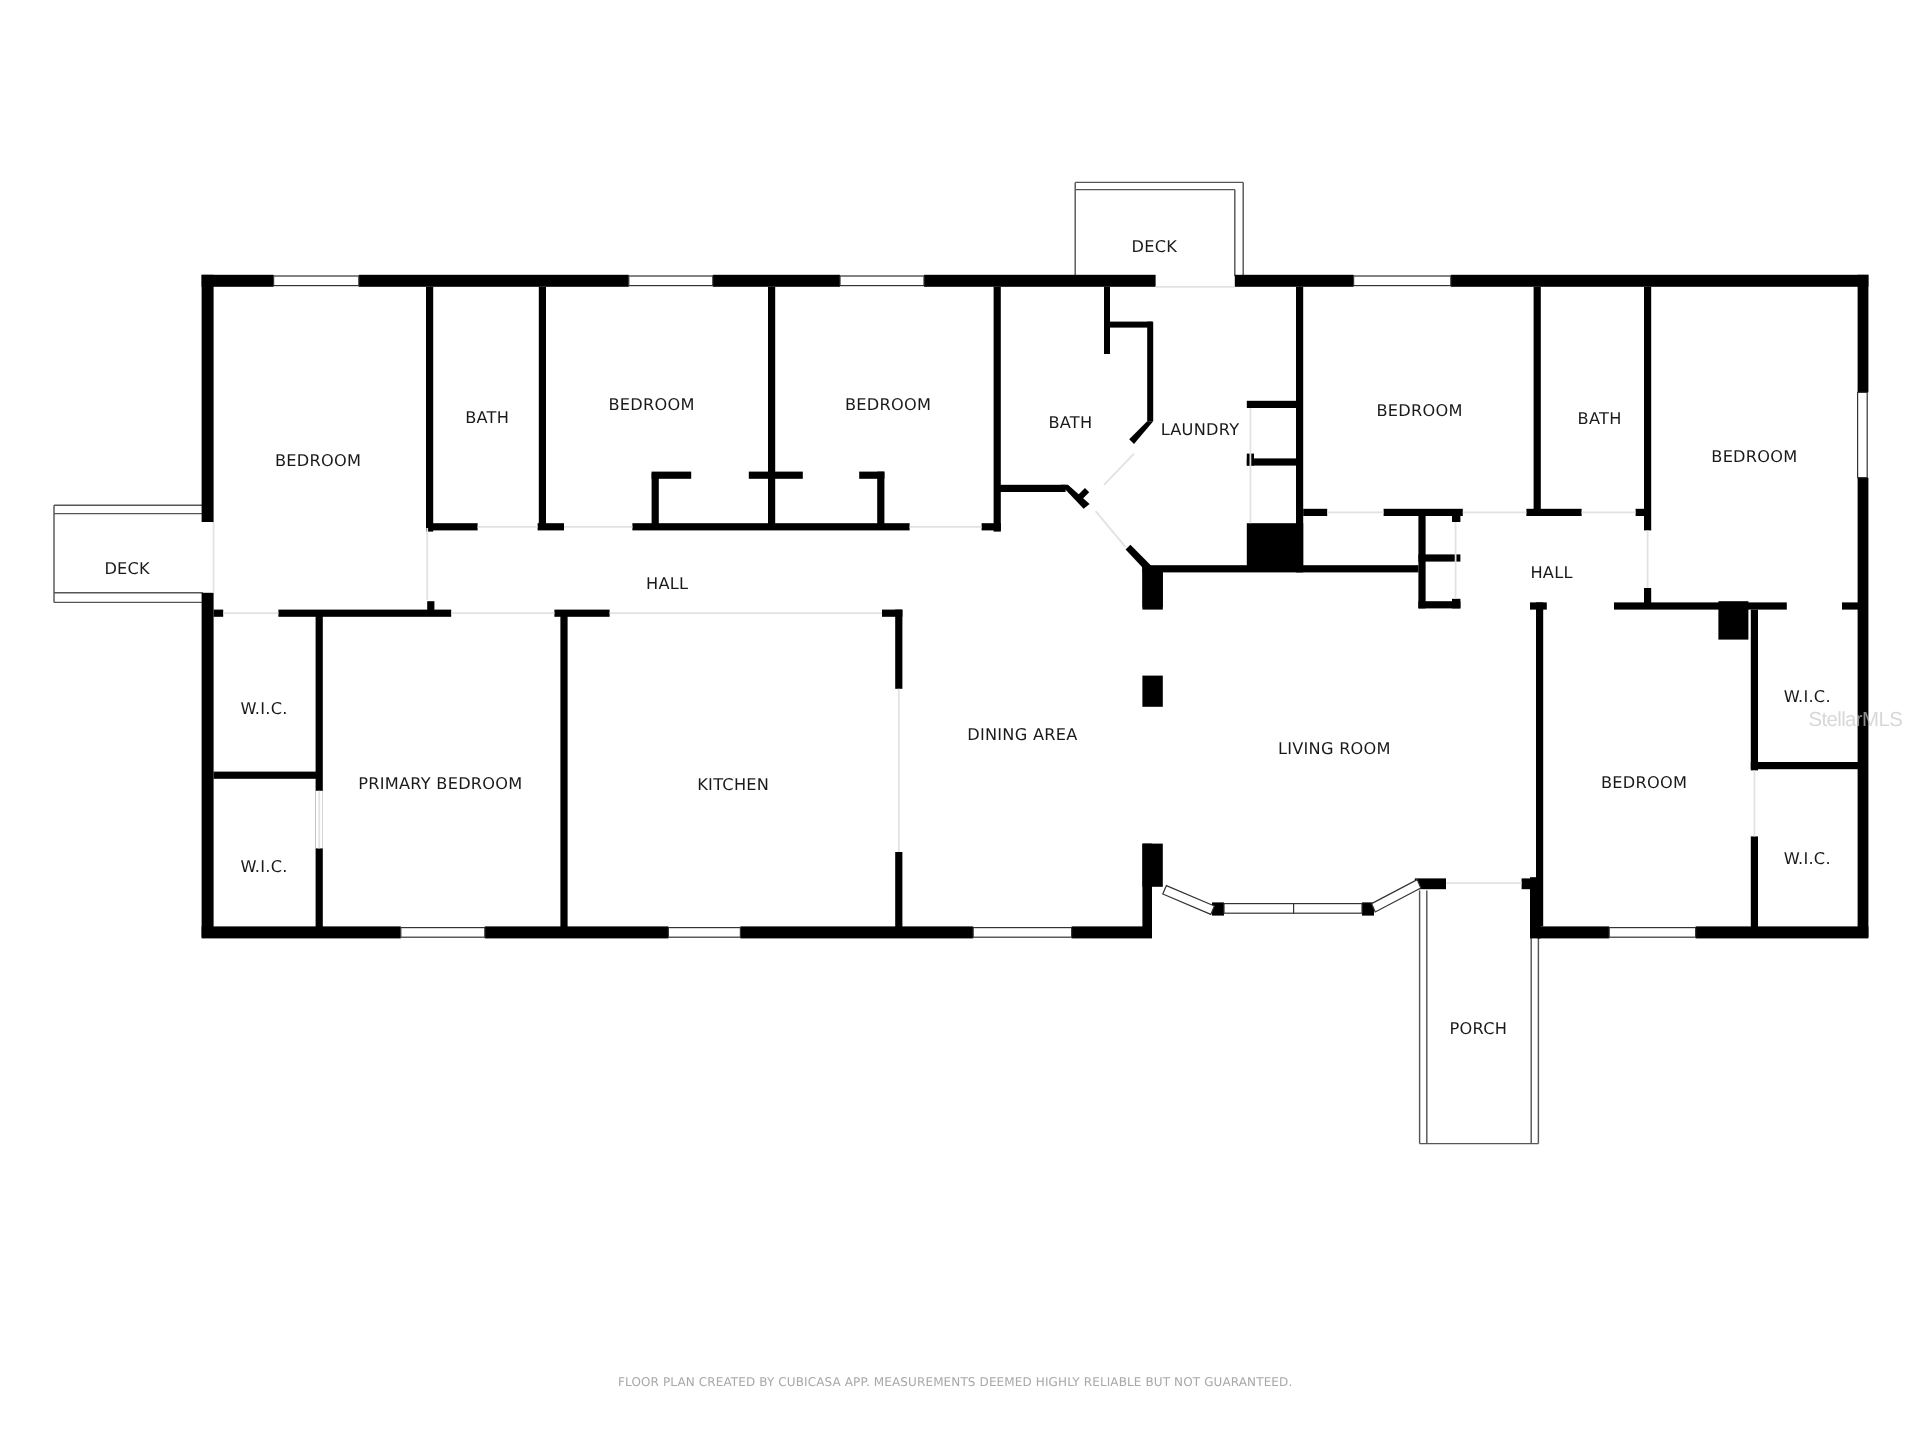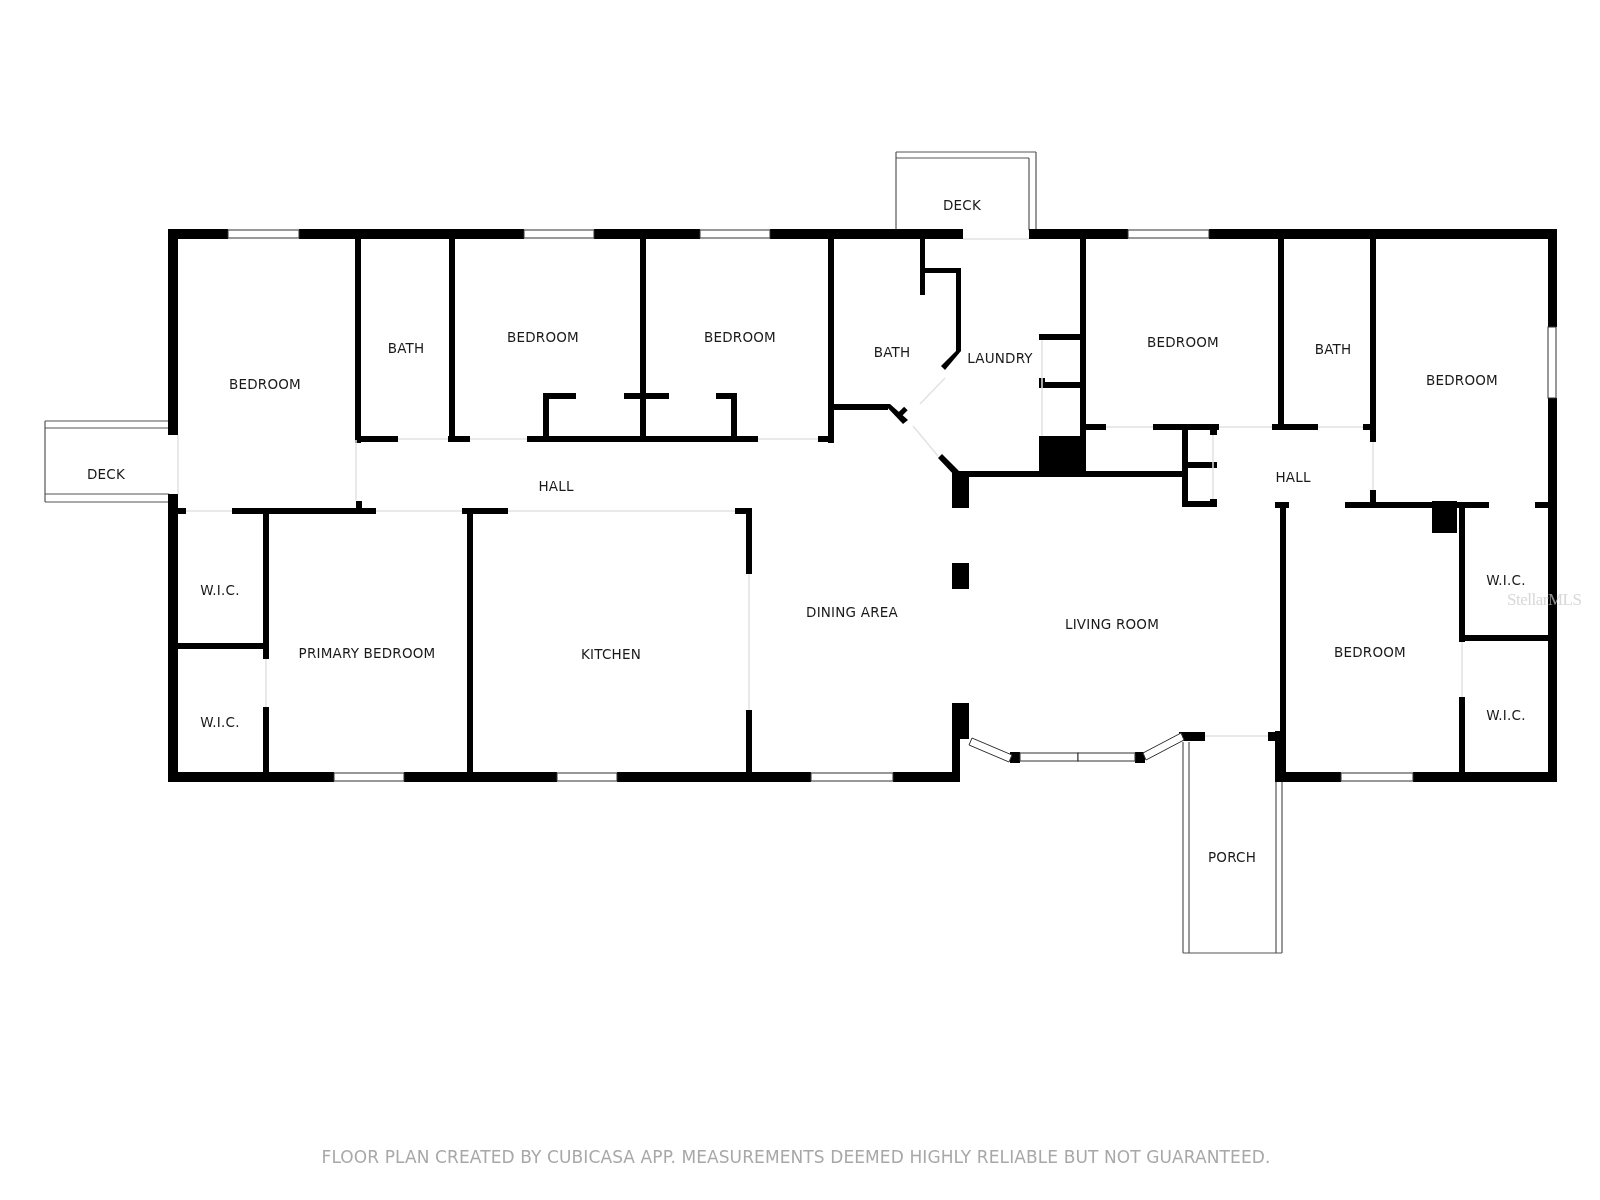--- a/index.html
+++ b/index.html
@@ -1,20 +1,20 @@
 <!DOCTYPE html>
 <html><head>
 <meta charset="utf-8">
 <style>
   html, body { margin: 0; padding: 0; background: #ffffff; }
   body { width: 1600px; height: 1200px; position: relative; overflow: hidden; font-family: "DejaVu Sans", sans-serif; }
   #plan { position: absolute; left: 0; top: 0; }
   .room-label { font-family: "DejaVu Sans", "Liberation Sans", sans-serif; font-size: 13.5px; fill: #1a1a1a; text-anchor: middle; dominant-baseline: middle; letter-spacing: 0.2px; }
-  .footer { position: absolute; left: 0; width: 1592px; top: 1147px; text-align: center; font-family: "DejaVu Sans", sans-serif; font-size: 17px; color: #a8a8a8; letter-spacing: 0.1px; }
-  .watermark { position: absolute; left: 1507px; top: 590px; font-family: Liberation Serif, serif; font-size: 17px; color: rgba(200,200,200,0.7); letter-spacing: -0.5px; }
+  .footer { position: absolute; left: 0; width: 1592px; top: 1147px; text-align: center; font-family: "DejaVu Sans", sans-serif; font-size: 10px; color: #a8a8a8; letter-spacing: 0.1px; }
+  .watermark { position: absolute; left: 1507px; top: 590px; font-family: Liberation Sans, sans-serif; font-size: 17px; color: rgba(200,200,200,0.7); letter-spacing: -0.5px; }
 </style>
 </head>
 <body>
 
 <svg id="plan" width="1600" height="1200" viewBox="0 0 1600 1200" xmlns="http://www.w3.org/2000/svg">
 
   <g fill="none" stroke="#555" stroke-width="1.2">
 
     <g>
       <line x1="45" y1="421" x2="169" y2="421"></line>

